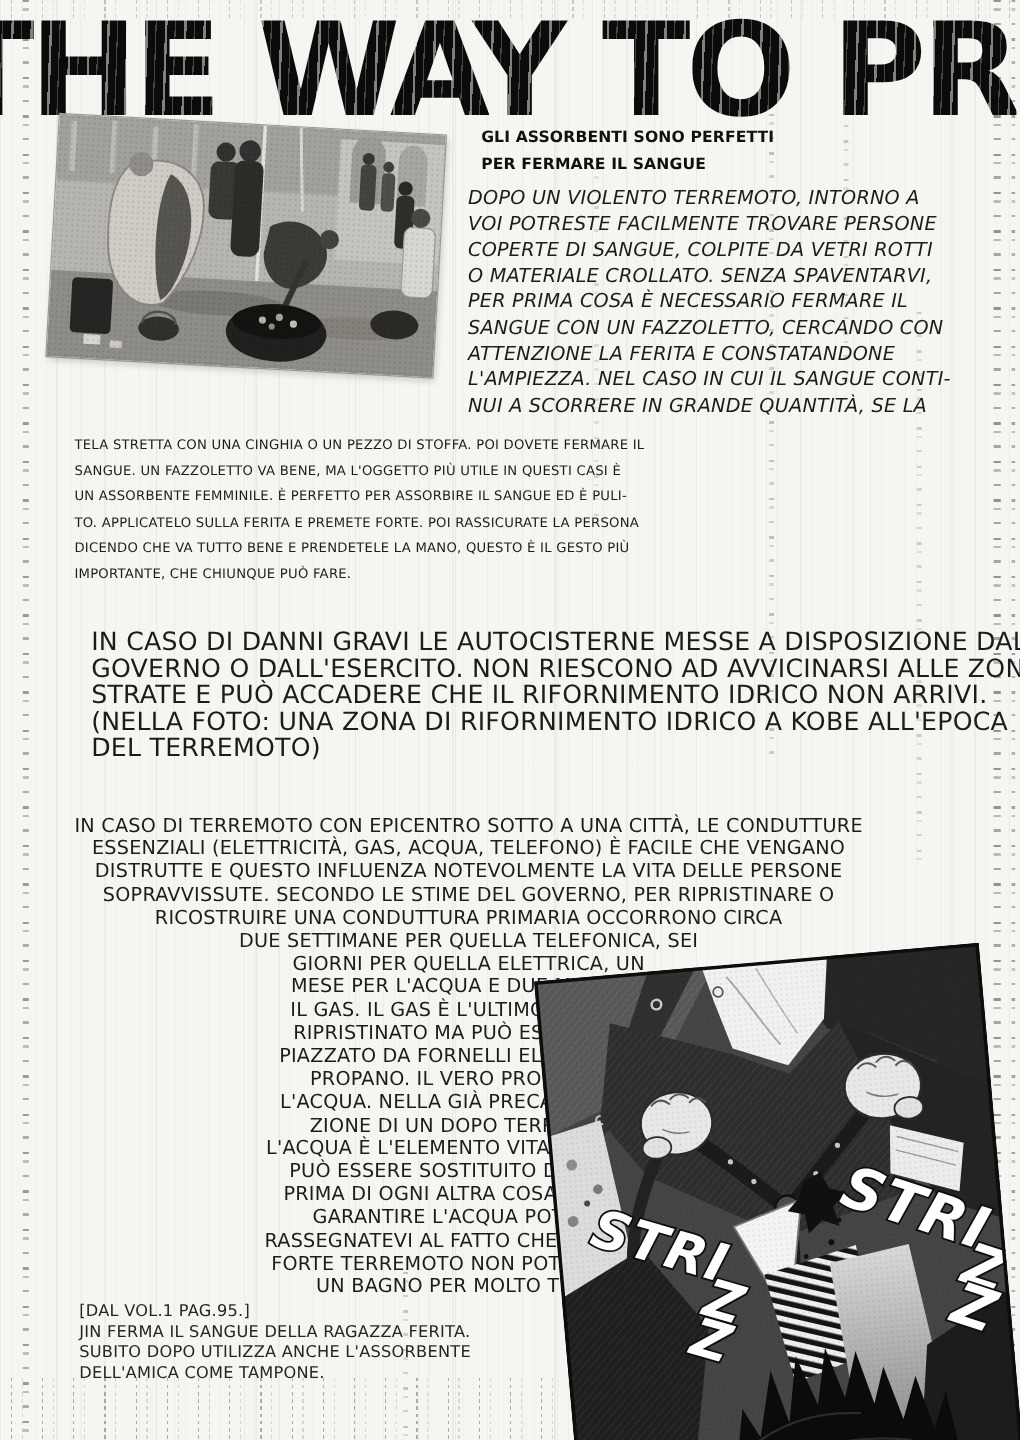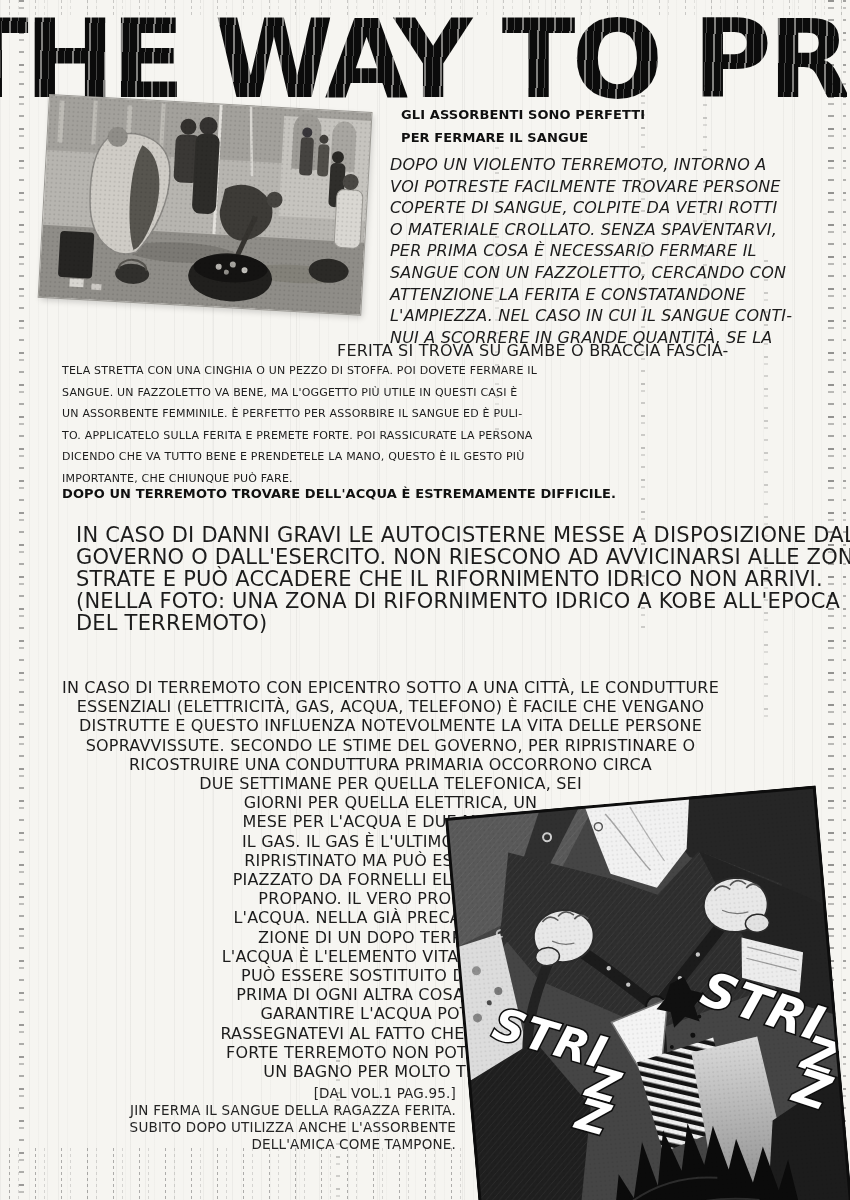--- a/index.html
+++ b/index.html
@@ -23,21 +23,21 @@
   .head{position:absolute; white-space:pre; font-weight:bold; font-size:13px; color:#101010; letter-spacing:0.1px;}
   .body{position:absolute; white-space:pre; font-size:16px; letter-spacing:0.2px; color:#1c1c1c;}
   .h1{left:401px; top:103px; line-height:23px;}
   .p1r{left:390px; top:154px; line-height:21.6px;font-style:italic;}
   .p1b{left:337px; top:341px;}
   .p1c{left:62px; top:360px; line-height:21.6px; font-size:11px;}
   .h2{left:62px; top:486px;}
   .p2{left:76px; top:524px; line-height:22px; font-size:21px;}
   .h3{left:62px; top:637px;}
   .p3{left:62px; top:678px; line-height:19.2px;text-align:center;}
-  .caption{position:absolute; left:66px; top:1085px; width:390px; text-align:right;
+  .caption{position:absolute; left:66px; top:1085px; width:390px; 
     white-space:pre; font-size:13.5px; line-height:17px; color:#242424; letter-spacing:0.2px;}
   .photo{position:absolute; left:50px; top:95px; width:322px; height:202px;
     transform:rotate(3.2deg); transform-origin:top left; outline:1px solid #9a9893;
     box-shadow:2px 3px 6px rgba(0,0,0,.18);}
   .panel{position:absolute; left:445px; top:818px; width:372px; height:434px;
     transform:rotate(-5deg); transform-origin:top left;}
   .noiseband{position:absolute;
     background:repeating-linear-gradient(90deg, rgba(20,20,20,0) 0 9px, rgba(20,20,20,.4) 9px 10px, rgba(20,20,20,0) 10px 18px, rgba(20,20,20,.18) 18px 19px, rgba(20,20,20,0) 19px 26px);
     -webkit-mask-image:repeating-linear-gradient(180deg,#000 0 3px,transparent 3px 6px);
     mask-image:repeating-linear-gradient(180deg,#000 0 3px,transparent 3px 6px);}
@@ -138,29 +138,27 @@
 PER FERMARE IL SANGUE</div>
   <div class="body p1r">DOPO UN VIOLENTO TERREMOTO, INTORNO A
 VOI POTRESTE FACILMENTE TROVARE PERSONE
 COPERTE DI SANGUE, COLPITE DA VETRI ROTTI
 O MATERIALE CROLLATO. SENZA SPAVENTARVI,
 PER PRIMA COSA È NECESSARIO FERMARE IL
 SANGUE CON UN FAZZOLETTO, CERCANDO CON
 ATTENZIONE LA FERITA E CONSTATANDONE
 L'AMPIEZZA. NEL CASO IN CUI IL SANGUE CONTI-
 NUI A SCORRERE IN GRANDE QUANTITÀ, SE LA</div>
-  <div class="body p1b">FERITA SI TROVA SU GAMBE O BRACCIA FASCIA-</div>
   <div class="body p1c">TELA STRETTA CON UNA CINGHIA O UN PEZZO DI STOFFA. POI DOVETE FERMARE IL
 SANGUE. UN FAZZOLETTO VA BENE, MA L'OGGETTO PIÙ UTILE IN QUESTI CASI È
 UN ASSORBENTE FEMMINILE. È PERFETTO PER ASSORBIRE IL SANGUE ED È PULI-
 TO. APPLICATELO SULLA FERITA E PREMETE FORTE. POI RASSICURATE LA PERSONA
 DICENDO CHE VA TUTTO BENE E PRENDETELE LA MANO, QUESTO È IL GESTO PIÙ
 IMPORTANTE, CHE CHIUNQUE PUÒ FARE.</div>
 
-  <div class="head h2">DOPO UN TERREMOTO TROVARE DELL'ACQUA È ESTREMAMENTE DIFFICILE.</div>
   <div class="body p2">IN CASO DI DANNI GRAVI LE AUTOCISTERNE MESSE A DISPOSIZIONE DAL
 GOVERNO O DALL'ESERCITO. NON RIESCONO AD AVVICINARSI ALLE ZONE DISA-
 STRATE E PUÒ ACCADERE CHE IL RIFORNIMENTO IDRICO NON ARRIVI.
 (NELLA FOTO: UNA ZONA DI RIFORNIMENTO IDRICO A KOBE ALL'EPOCA
 DEL TERREMOTO)</div>
 
   <div class="body p3">IN CASO DI TERREMOTO CON EPICENTRO SOTTO A UNA CITTÀ, LE CONDUTTURE
 ESSENZIALI (ELETTRICITÀ, GAS, ACQUA, TELEFONO) È FACILE CHE VENGANO
 DISTRUTTE E QUESTO INFLUENZA NOTEVOLMENTE LA VITA DELLE PERSONE
 SOPRAVVISSUTE. SECONDO LE STIME DEL GOVERNO, PER RIPRISTINARE O

